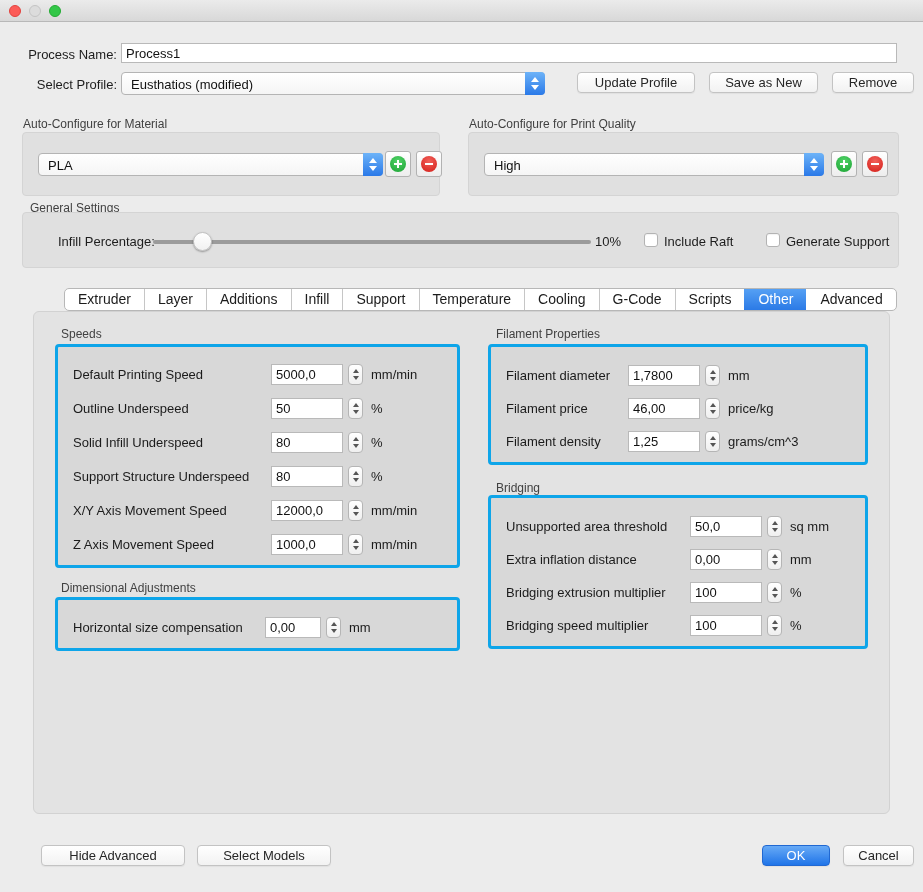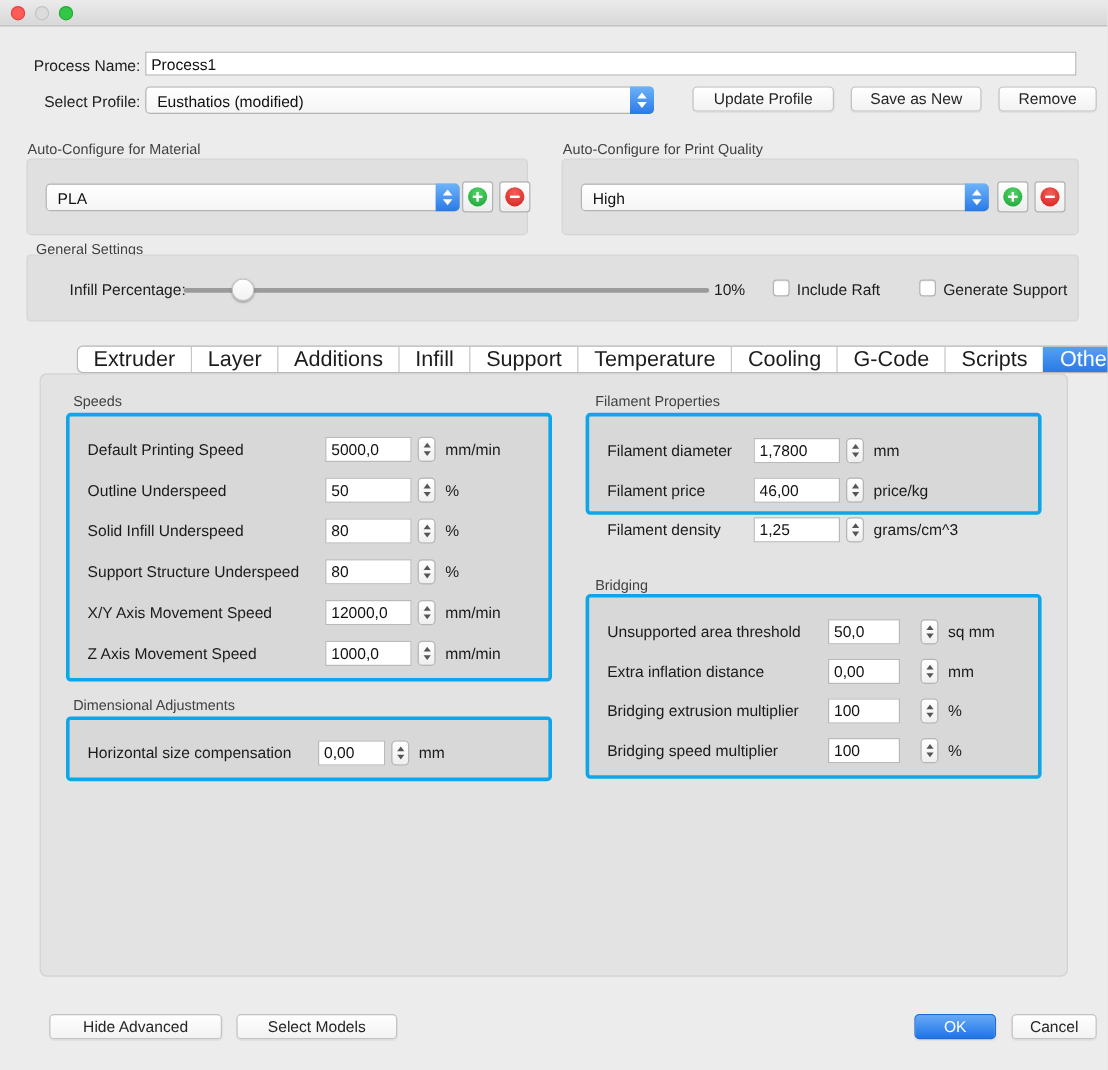--- a/index.html
+++ b/index.html
@@ -59,39 +59,39 @@
 
   
   .slider-track { position:absolute; height:4px; background:#9b9b9b; border-radius:2px; }
   .slider-thumb { position:absolute; top:-8px; width:19px; height:19px; border-radius:50%;
     background:linear-gradient(#ffffff,#f1f1f1); border:1px solid #c2c2c2;
     box-shadow:0 1px 2px rgba(0,0,0,.35); }
 
   
   .tabbar { position:absolute; left:64px; top:288px; height:23px; display:inline-flex;
     background:#fff; border:1px solid #b7b7b7; border-radius:5px; overflow:hidden; }
-  .tab { padding:0 13px; line-height:21px; font-size:18px; color:#1c1c1c;
+  .tab { padding:0 13px; line-height:21px; font-size:14px; color:#1c1c1c;
     border-left:1px solid #c6c6c6; white-space:nowrap; }
   .tab:first-child { border-left:none; }
   .tab.selected { background:linear-gradient(#55a0f4,#2b7ae6); color:#fff;
     border-left-color:transparent; }
   .tab.selected + .tab { border-left-color:transparent; }
 
   
   .panel { position:absolute; left:33px; top:311px; width:857px; height:503px;
     background:#e3e3e3; border:1px solid #d2d2d2; border-radius:6px; }
 
   .setting-row { position:absolute; left:0; right:0; height:21px; }
   .row-label { position:absolute; left:15px; top:3px; font-size:13px; color:#1b1b1b; white-space:nowrap; }
   .row-unit  { position:absolute; top:3px; font-size:13px; color:#1b1b1b; white-space:nowrap; }
   .g-speeds .row-field, .g-dim .row-field, .g-fil .row-field, .g-bridge .row-field { top:0; }
   .g-speeds .row-field { left:213px; width:72px; }  .g-speeds .stepper { left:290px; }  .g-speeds .row-unit { left:313px; }
   .g-dim    .row-field { left:207px; width:56px; }  .g-dim    .stepper { left:268px; }  .g-dim    .row-unit { left:291px; }
   .g-fil    .row-field { left:137px; width:72px; }  .g-fil    .stepper { left:214px; }  .g-fil    .row-unit { left:237px; }
-  .g-bridge .row-field { left:199px; width:60px; }  .g-bridge .stepper { left:276px; }  .g-bridge .row-unit { left:299px; }
+  .g-bridge .row-field { left:199px; width:72px; }  .g-bridge .stepper { left:276px; }  .g-bridge .row-unit { left:299px; }
 </style>
 </head>
 <body>
 
 <div class="titlebar">
   <span class="light red"></span>
   <span class="light gray"></span>
   <span class="light green"></span>
 </div>
 
@@ -238,21 +238,21 @@
     <input class="field row-field" value="0,00" style="">
     <span class="stepper">
         <span class="tri-up"></span>
         <span class="tri-down"></span>
       </span>
     <span class="row-unit">mm</span>
   </div>
 </div>
 
 <div class="group-title" style="left:496px; top:327px;">Filament Properties</div>
-<div class="group-box inner g-fil" style="left:488px; top:344px; width:380px; height:85px;">
+<div class="group-box inner g-fil" style="left:488px; top:344px; width:380px; height:121px;">
   <div class="setting-row" style="top:18px;">
     <span class="row-label">Filament diameter</span>
     <input class="field row-field" value="1,7800" style="">
     <span class="stepper">
         <span class="tri-up"></span>
         <span class="tri-down"></span>
       </span>
     <span class="row-unit">mm</span>
   </div>
   <div class="setting-row" style="top:51px;">

